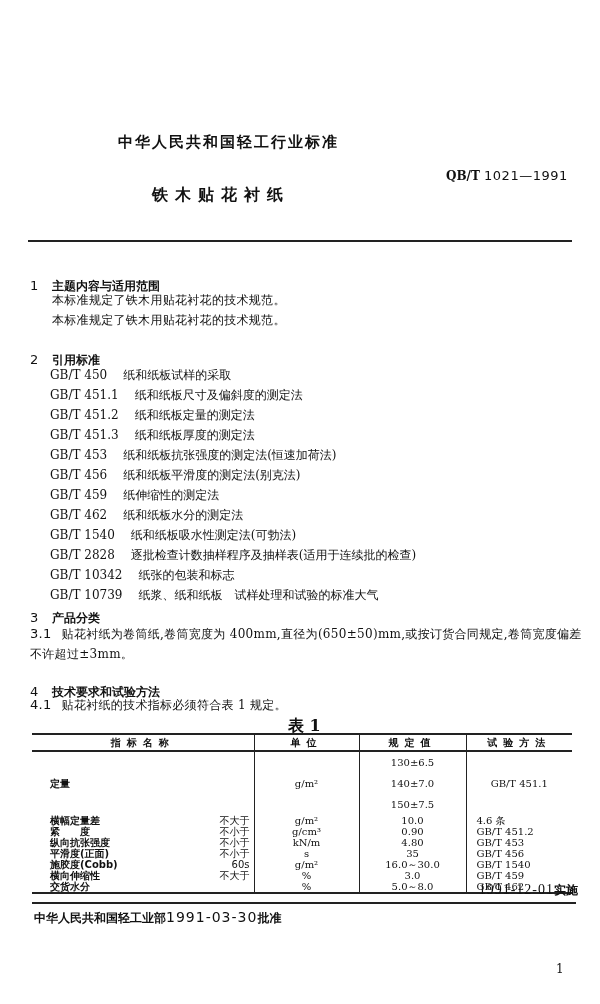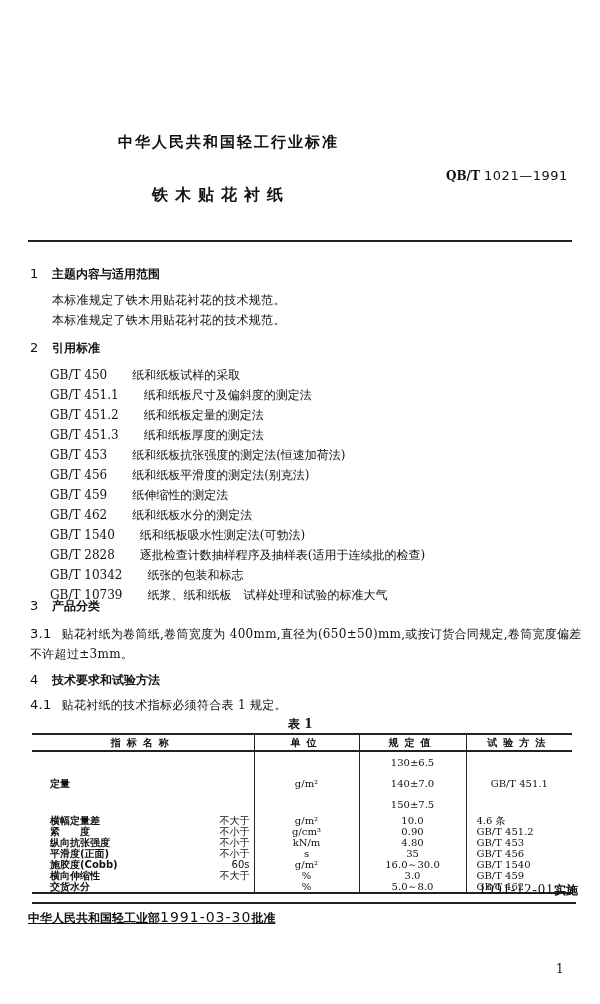--- a/index.html
+++ b/index.html
@@ -4,38 +4,38 @@
 <style>
   html, body { margin: 0; padding: 0; background: #ffffff; }
   body { width: 600px; height: 1004px; position: relative; overflow: hidden; color: #111; font-family: "DejaVu Serif", serif; }
   .abs { position: absolute; white-space: nowrap; }
   .hdr-title { left: 118px; top: 133px; font-family: "DejaVu Sans", sans-serif; font-weight: bold; font-size: 15px; letter-spacing: 2px; }
   .std-code { left: 446px; top: 168px; font-size: 13px; }
   .std-code .prefix { font-family: "DejaVu Serif", serif; font-weight: bold; font-size: 12px; text-align: right; }
   .std-code .num { font-family: "DejaVu Sans", sans-serif; font-size: 13px; letter-spacing: 0.5px; margin-top: 40px; }
   .doc-title { left: 152px; top: 185px; font-family: "DejaVu Sans", sans-serif; font-weight: bold; font-size: 16px; letter-spacing: 7px; }
   .rule { position: absolute; left: 28px; width: 544px; height: 2px; background: #222; }
-  .sec { font-family: "DejaVu Sans", sans-serif; font-weight: bold; font-size: 12px; }
+  .sec { font-family: "DejaVu Sans", sans-serif; font-weight: bold; font-size: 12px; margin-top: 12px; }
   .sec .n { display: inline-block; width: 22px; font-weight: normal; font-size: 13px; }
   .body-text { font-size: 12px; letter-spacing: 0.3px; }
   .ref { left: 50px; font-size: 12px; }
   .ref .code { display: inline-block; }
-  .ref .ttl { margin-left: 25px; text-align: right; }
+  .ref .ttl { margin-left: 16px; text-align: right; }
   .clause .n { font-family: "DejaVu Sans", sans-serif; font-size: 13px; margin-right: 10px; }
-  .tcaption { left: 288px; top: 716px; font-size: 12px; font-weight: bold; }
+  .tcaption { left: 288px; top: 716px; font-size: 16px; font-weight: bold; }
   table.spec { position: absolute; left: 32px; top: 733px; width: 540px; border-collapse: collapse; font-size: 10px; }
   table.spec th { font-family: "DejaVu Sans", sans-serif; font-weight: bold; font-size: 10px; letter-spacing: 6px; height: 15px; padding: 0; border-top: 2px solid #222; border-bottom: 2px solid #222; }
   table.spec td { padding: 0; height: 11px; line-height: 11px; text-align: center; }
   table.spec td.name { text-align: left; padding-left: 18px; font-family: "DejaVu Sans", sans-serif; font-weight: bold; font-size: 10px; }
   table.spec td.cond { text-align: right; padding-right: 4px; font-family: "DejaVu Sans", sans-serif; font-size: 10px; }
   table.spec .bl { border-left: 1px solid #222; }
   table.spec tr.last td { border-bottom: 2px solid #222; }
   table.spec td.multi { line-height: 21px; }
   .foot-rule { position: absolute; left: 32px; width: 544px; height: 2px; background: #222; top: 902px; }
-  .foot-left { left: 28px; top: 909px; font-family: "DejaVu Sans", sans-serif; font-weight: bold; font-size: 12px; text-decoration: underline; }
+  .foot-left { left: 34px; top: 909px; font-family: "DejaVu Sans", sans-serif; font-weight: bold; font-size: 12px; }
   .foot-left .d { font-weight: normal; font-size: 14px; letter-spacing: 1px; }
   .foot-right { right: 22px; top: 882px; font-family: Liberation Serif, serif; font-weight: bold; font-size: 12px; }
   .foot-right .d { font-weight: normal; font-size: 14px; letter-spacing: 1px; }
   .pageno { left: 556px; top: 962px; font-size: 12px; }
 </style>
 </head>
 <body>
 
 <div class="abs hdr-title">中华人民共和国轻工行业标准</div>
 <div class="abs std-code">

